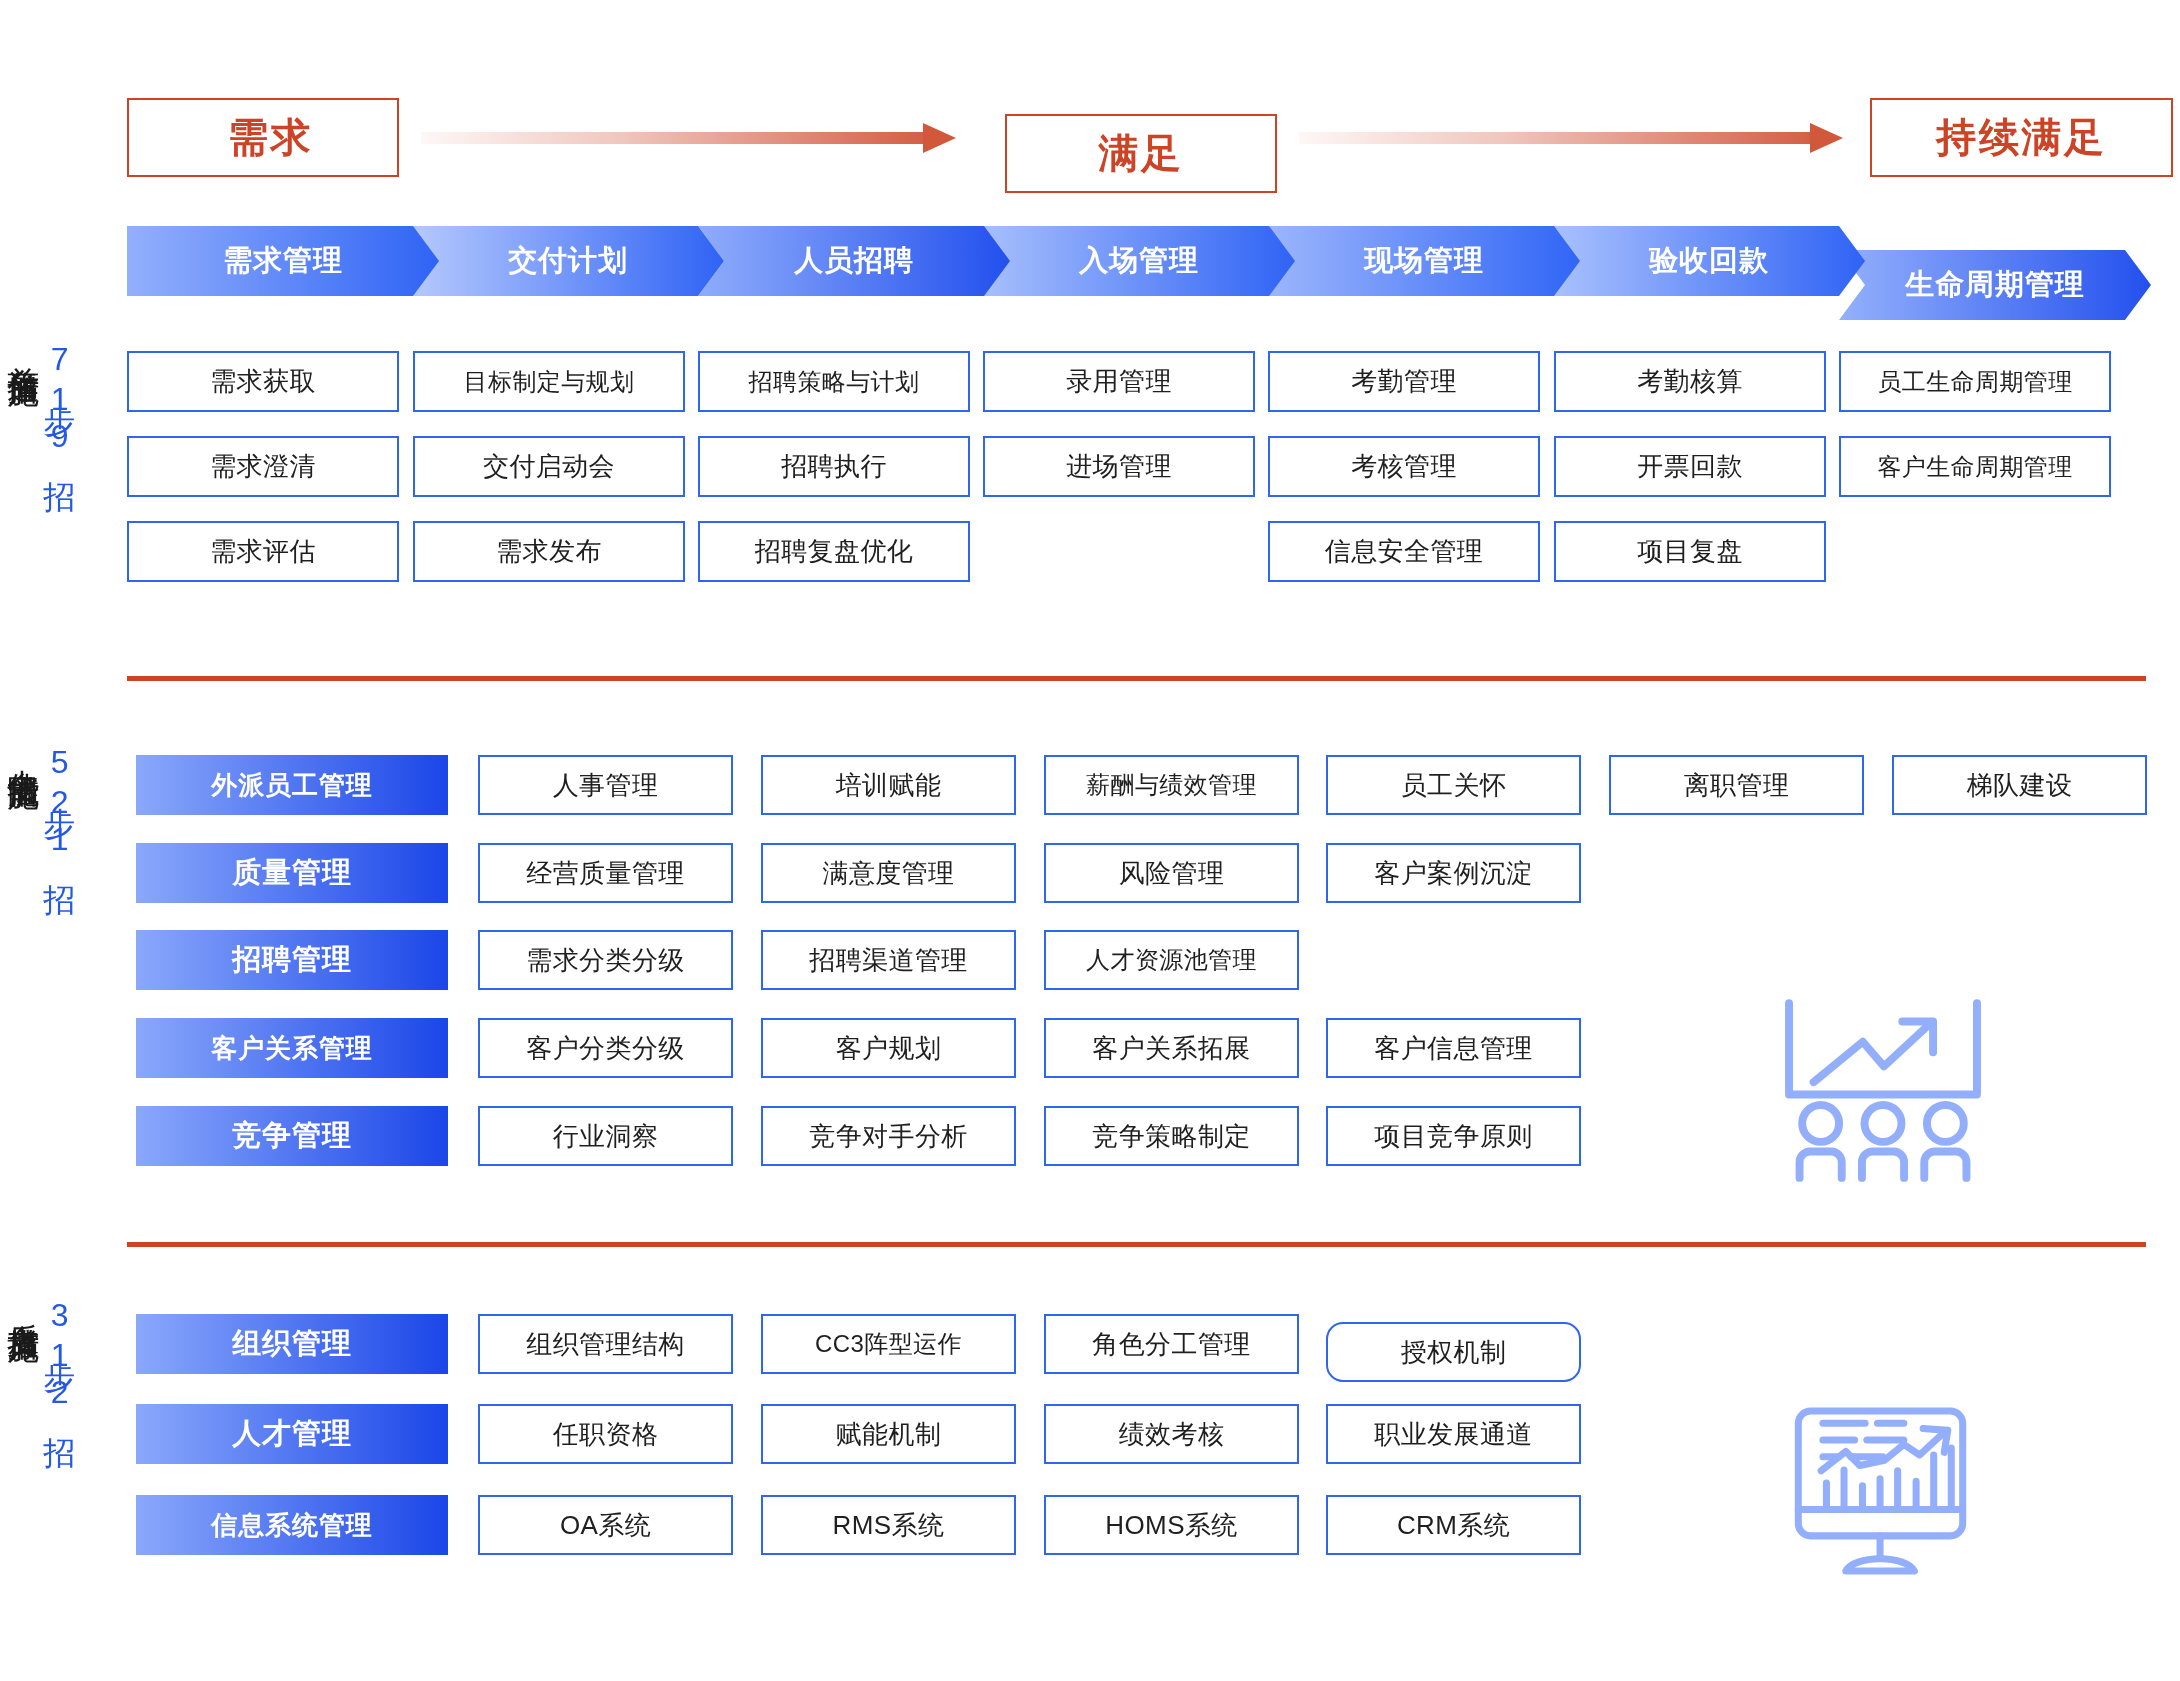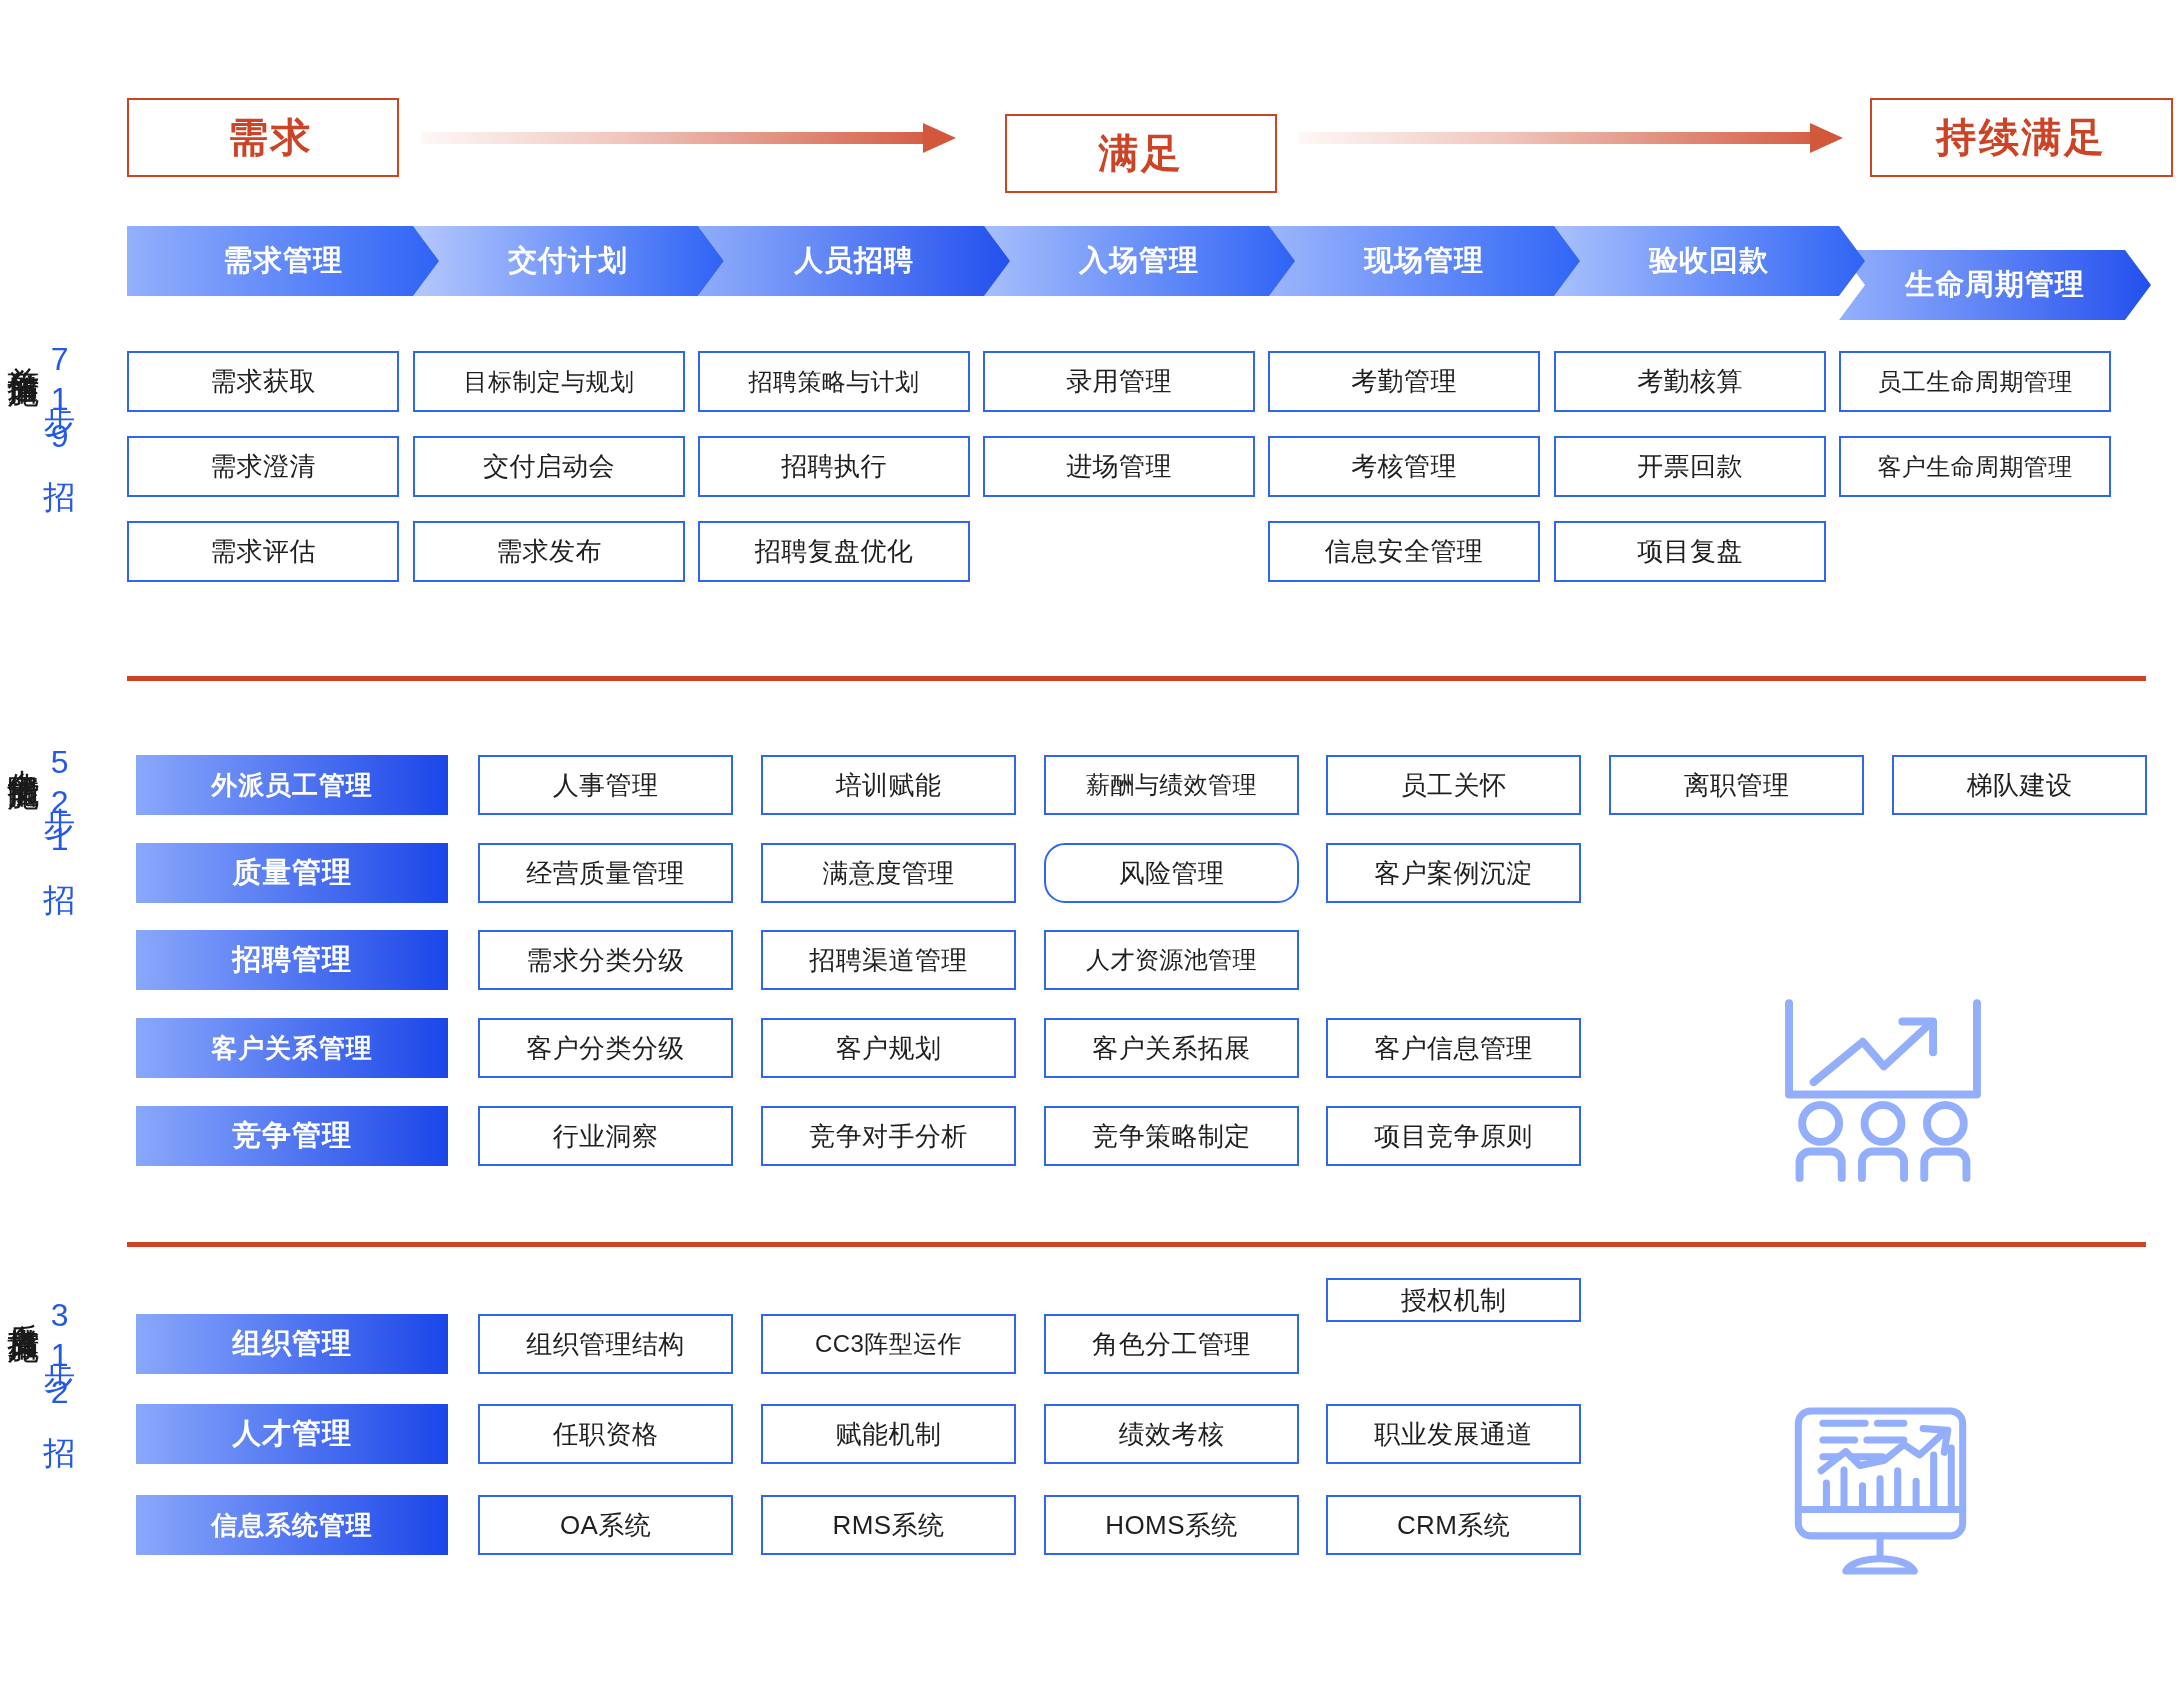--- a/index.html
+++ b/index.html
@@ -176,21 +176,21 @@
       <div class="cat-cell" style="left: 136px; top: 755px; width: 312px; height: 60px; font-size: 26px;">外派员工管理</div>
       <div class="cell" style="left: 478px; top: 755px; width: 255px; height: 60px;">人事管理</div>
       <div class="cell" style="left: 761px; top: 755px; width: 255px; height: 60px;">培训赋能</div>
       <div class="cell" style="left: 1044px; top: 755px; width: 255px; height: 60px; font-size: 24px;">薪酬与绩效管理</div>
       <div class="cell" style="left: 1326px; top: 755px; width: 255px; height: 60px;">员工关怀</div>
       <div class="cell" style="left: 1609px; top: 755px; width: 255px; height: 60px;">离职管理</div>
       <div class="cell" style="left: 1892px; top: 755px; width: 255px; height: 60px;">梯队建设</div>
       <div class="cat-cell" style="left: 136px; top: 843px; width: 312px; height: 60px;">质量管理</div>
       <div class="cell" style="left: 478px; top: 843px; width: 255px; height: 60px;">经营质量管理</div>
       <div class="cell" style="left: 761px; top: 843px; width: 255px; height: 60px;">满意度管理</div>
-      <div class="cell" style="left: 1044px; top: 843px; width: 255px; height: 60px; border-radius: 21px;">风险管理</div>
+      <div class="cell" style="left: 1044px; top: 843px; width: 255px; height: 60px;">风险管理</div>
       <div class="cell" style="left: 1326px; top: 843px; width: 255px; height: 60px;">客户案例沉淀</div>
       <div class="cat-cell" style="left: 136px; top: 930px; width: 312px; height: 60px;">招聘管理</div>
       <div class="cell" style="left: 478px; top: 930px; width: 255px; height: 60px;">需求分类分级</div>
       <div class="cell" style="left: 761px; top: 930px; width: 255px; height: 60px;">招聘渠道管理</div>
       <div class="cell" style="left: 1044px; top: 930px; width: 255px; height: 60px; font-size: 24px;">人才资源池管理</div>
       <div class="cat-cell" style="left: 136px; top: 1018px; width: 312px; height: 60px; font-size: 26px;">客户关系管理</div>
       <div class="cell" style="left: 478px; top: 1018px; width: 255px; height: 60px;">客户分类分级</div>
       <div class="cell" style="left: 761px; top: 1018px; width: 255px; height: 60px;">客户规划</div>
       <div class="cell" style="left: 1044px; top: 1018px; width: 255px; height: 60px;">客户关系拓展</div>
       <div class="cell" style="left: 1326px; top: 1018px; width: 255px; height: 60px;">客户信息管理</div>
@@ -202,21 +202,21 @@
     </div>
   <div id="back-layer">
       <div class="group-label" style="left: 7px; top: 1297px;">
         <div class="vtext name">后台支撑措施</div>
         <div class="vtext count">3步12招</div>
       </div>
       <div class="cat-cell" style="left: 136px; top: 1314px; width: 312px; height: 60px;">组织管理</div>
       <div class="cell" style="left: 478px; top: 1314px; width: 255px; height: 60px;">组织管理结构</div>
       <div class="cell" style="left: 761px; top: 1314px; width: 255px; height: 60px; font-size: 24px;">CC3阵型运作</div>
       <div class="cell" style="left: 1044px; top: 1314px; width: 255px; height: 60px;">角色分工管理</div>
-      <div class="cell" style="left: 1326px; top: 1278px; width: 255px; height: 44px;">授权机制</div>
+      <div class="cell" style="left: 1326px; top: 1322px; width: 255px; height: 60px; border-radius: 17px;">授权机制</div>
       <div class="cat-cell" style="left: 136px; top: 1404px; width: 312px; height: 60px;">人才管理</div>
       <div class="cell" style="left: 478px; top: 1404px; width: 255px; height: 60px;">任职资格</div>
       <div class="cell" style="left: 761px; top: 1404px; width: 255px; height: 60px;">赋能机制</div>
       <div class="cell" style="left: 1044px; top: 1404px; width: 255px; height: 60px;">绩效考核</div>
       <div class="cell" style="left: 1326px; top: 1404px; width: 255px; height: 60px; text-align: center;">职业发展通道</div>
       <div class="cat-cell" style="left: 136px; top: 1495px; width: 312px; height: 60px; font-size: 26px;">信息系统管理</div>
       <div class="cell" style="left: 478px; top: 1495px; width: 255px; height: 60px;">OA系统</div>
       <div class="cell" style="left: 761px; top: 1495px; width: 255px; height: 60px;">RMS系统</div>
       <div class="cell" style="left: 1044px; top: 1495px; width: 255px; height: 60px;">HOMS系统</div>
       <div class="cell" style="left: 1326px; top: 1495px; width: 255px; height: 60px;">CRM系统</div>

